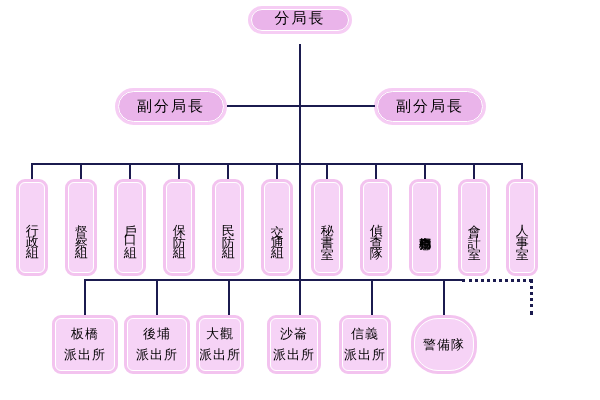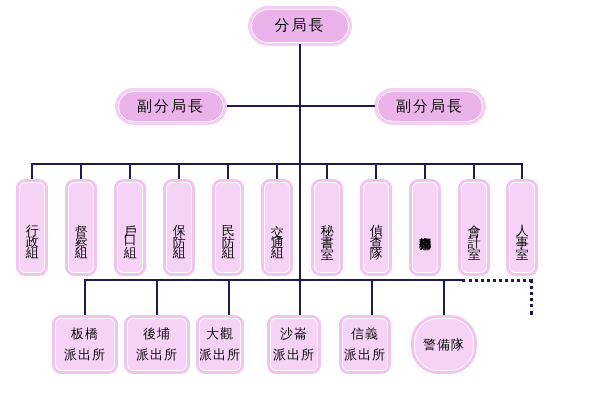--- a/index.html
+++ b/index.html
@@ -91,21 +91,21 @@
   }
   .node.station.one-line .label {
     line-height: 1.2;
   }
 </style>
 </head>
 <body>
 
 <div id="chart-root">
 
-  <div class="node pill" style="left:248px; top:6px; width:104px; height:40px;">
+  <div class="node pill" style="left:248px; top:6px; width:104px; height:28px;font-family:Liberation Mono, monospace;">
     <span class="label">分局長</span>
   </div>
 
   <div class="line v" style="left:299px; top:44px; height:235px;"></div>
 
   <div class="node pill" style="left:115px; top:88px; width:112px; height:37px;">
     <span class="label">副分局長</span>
   </div>
   <div class="node pill" style="left:374px; top:88px; width:112px; height:37px;">
     <span class="label">副分局長</span>

